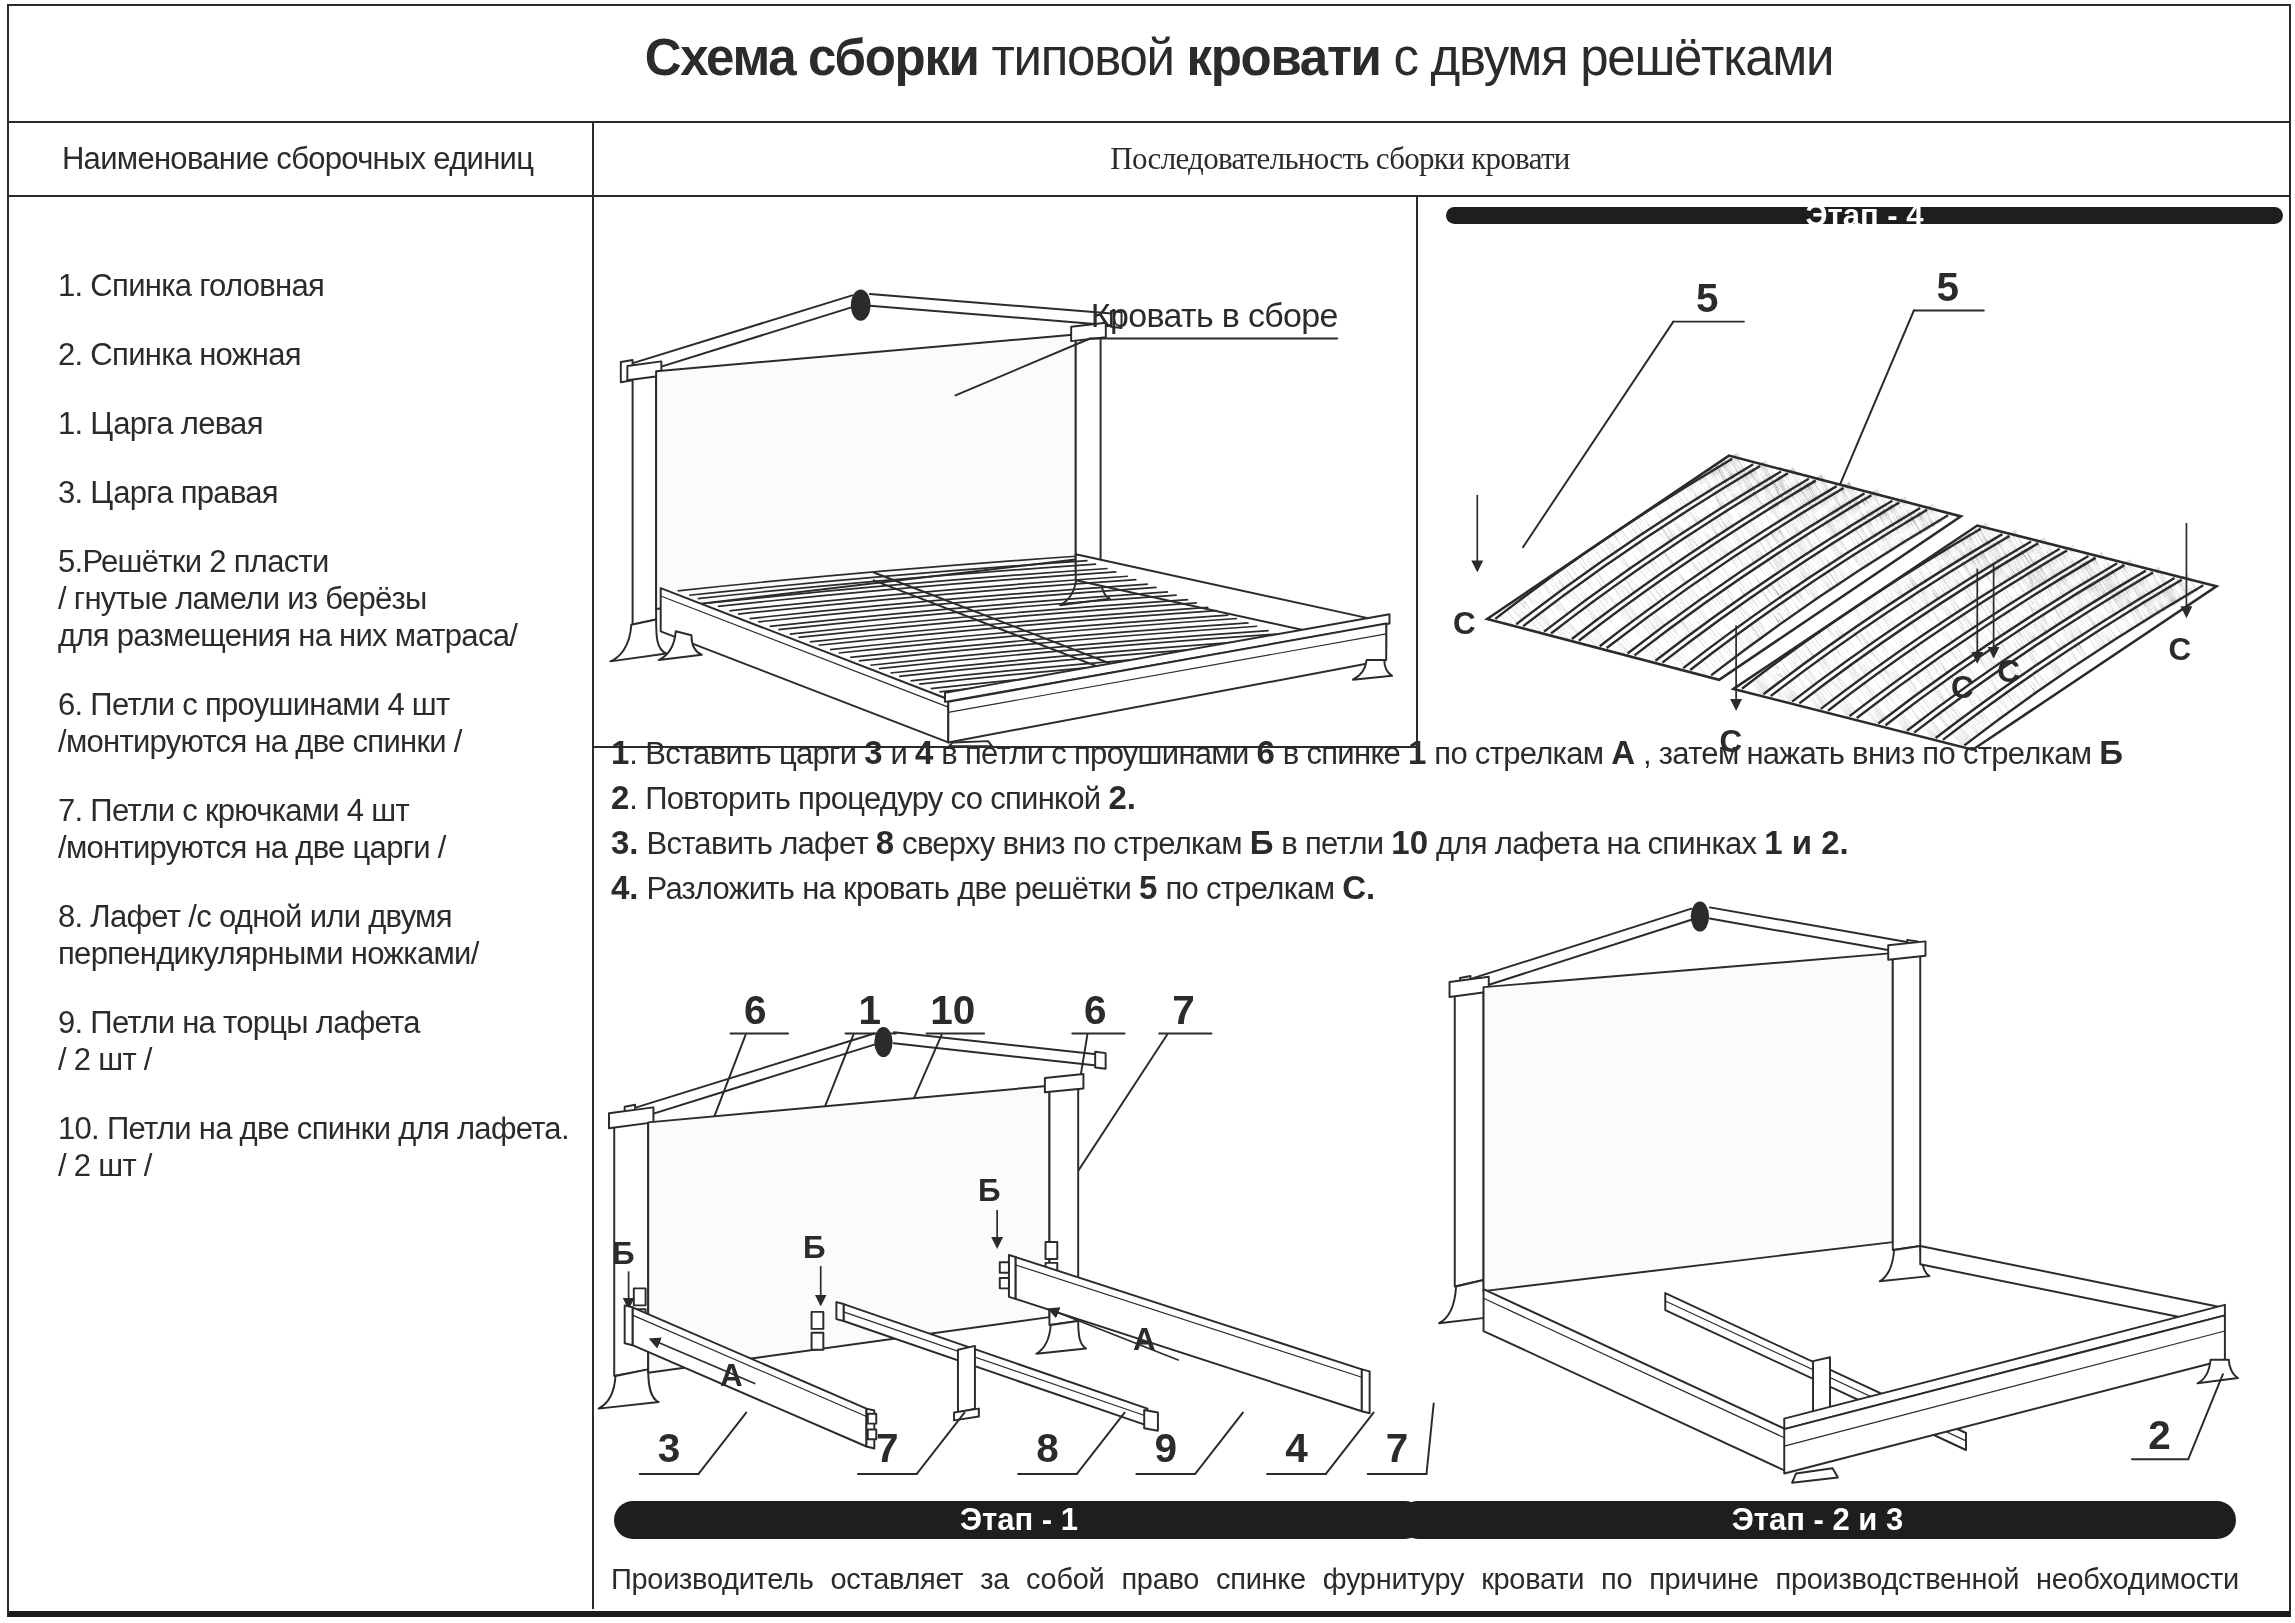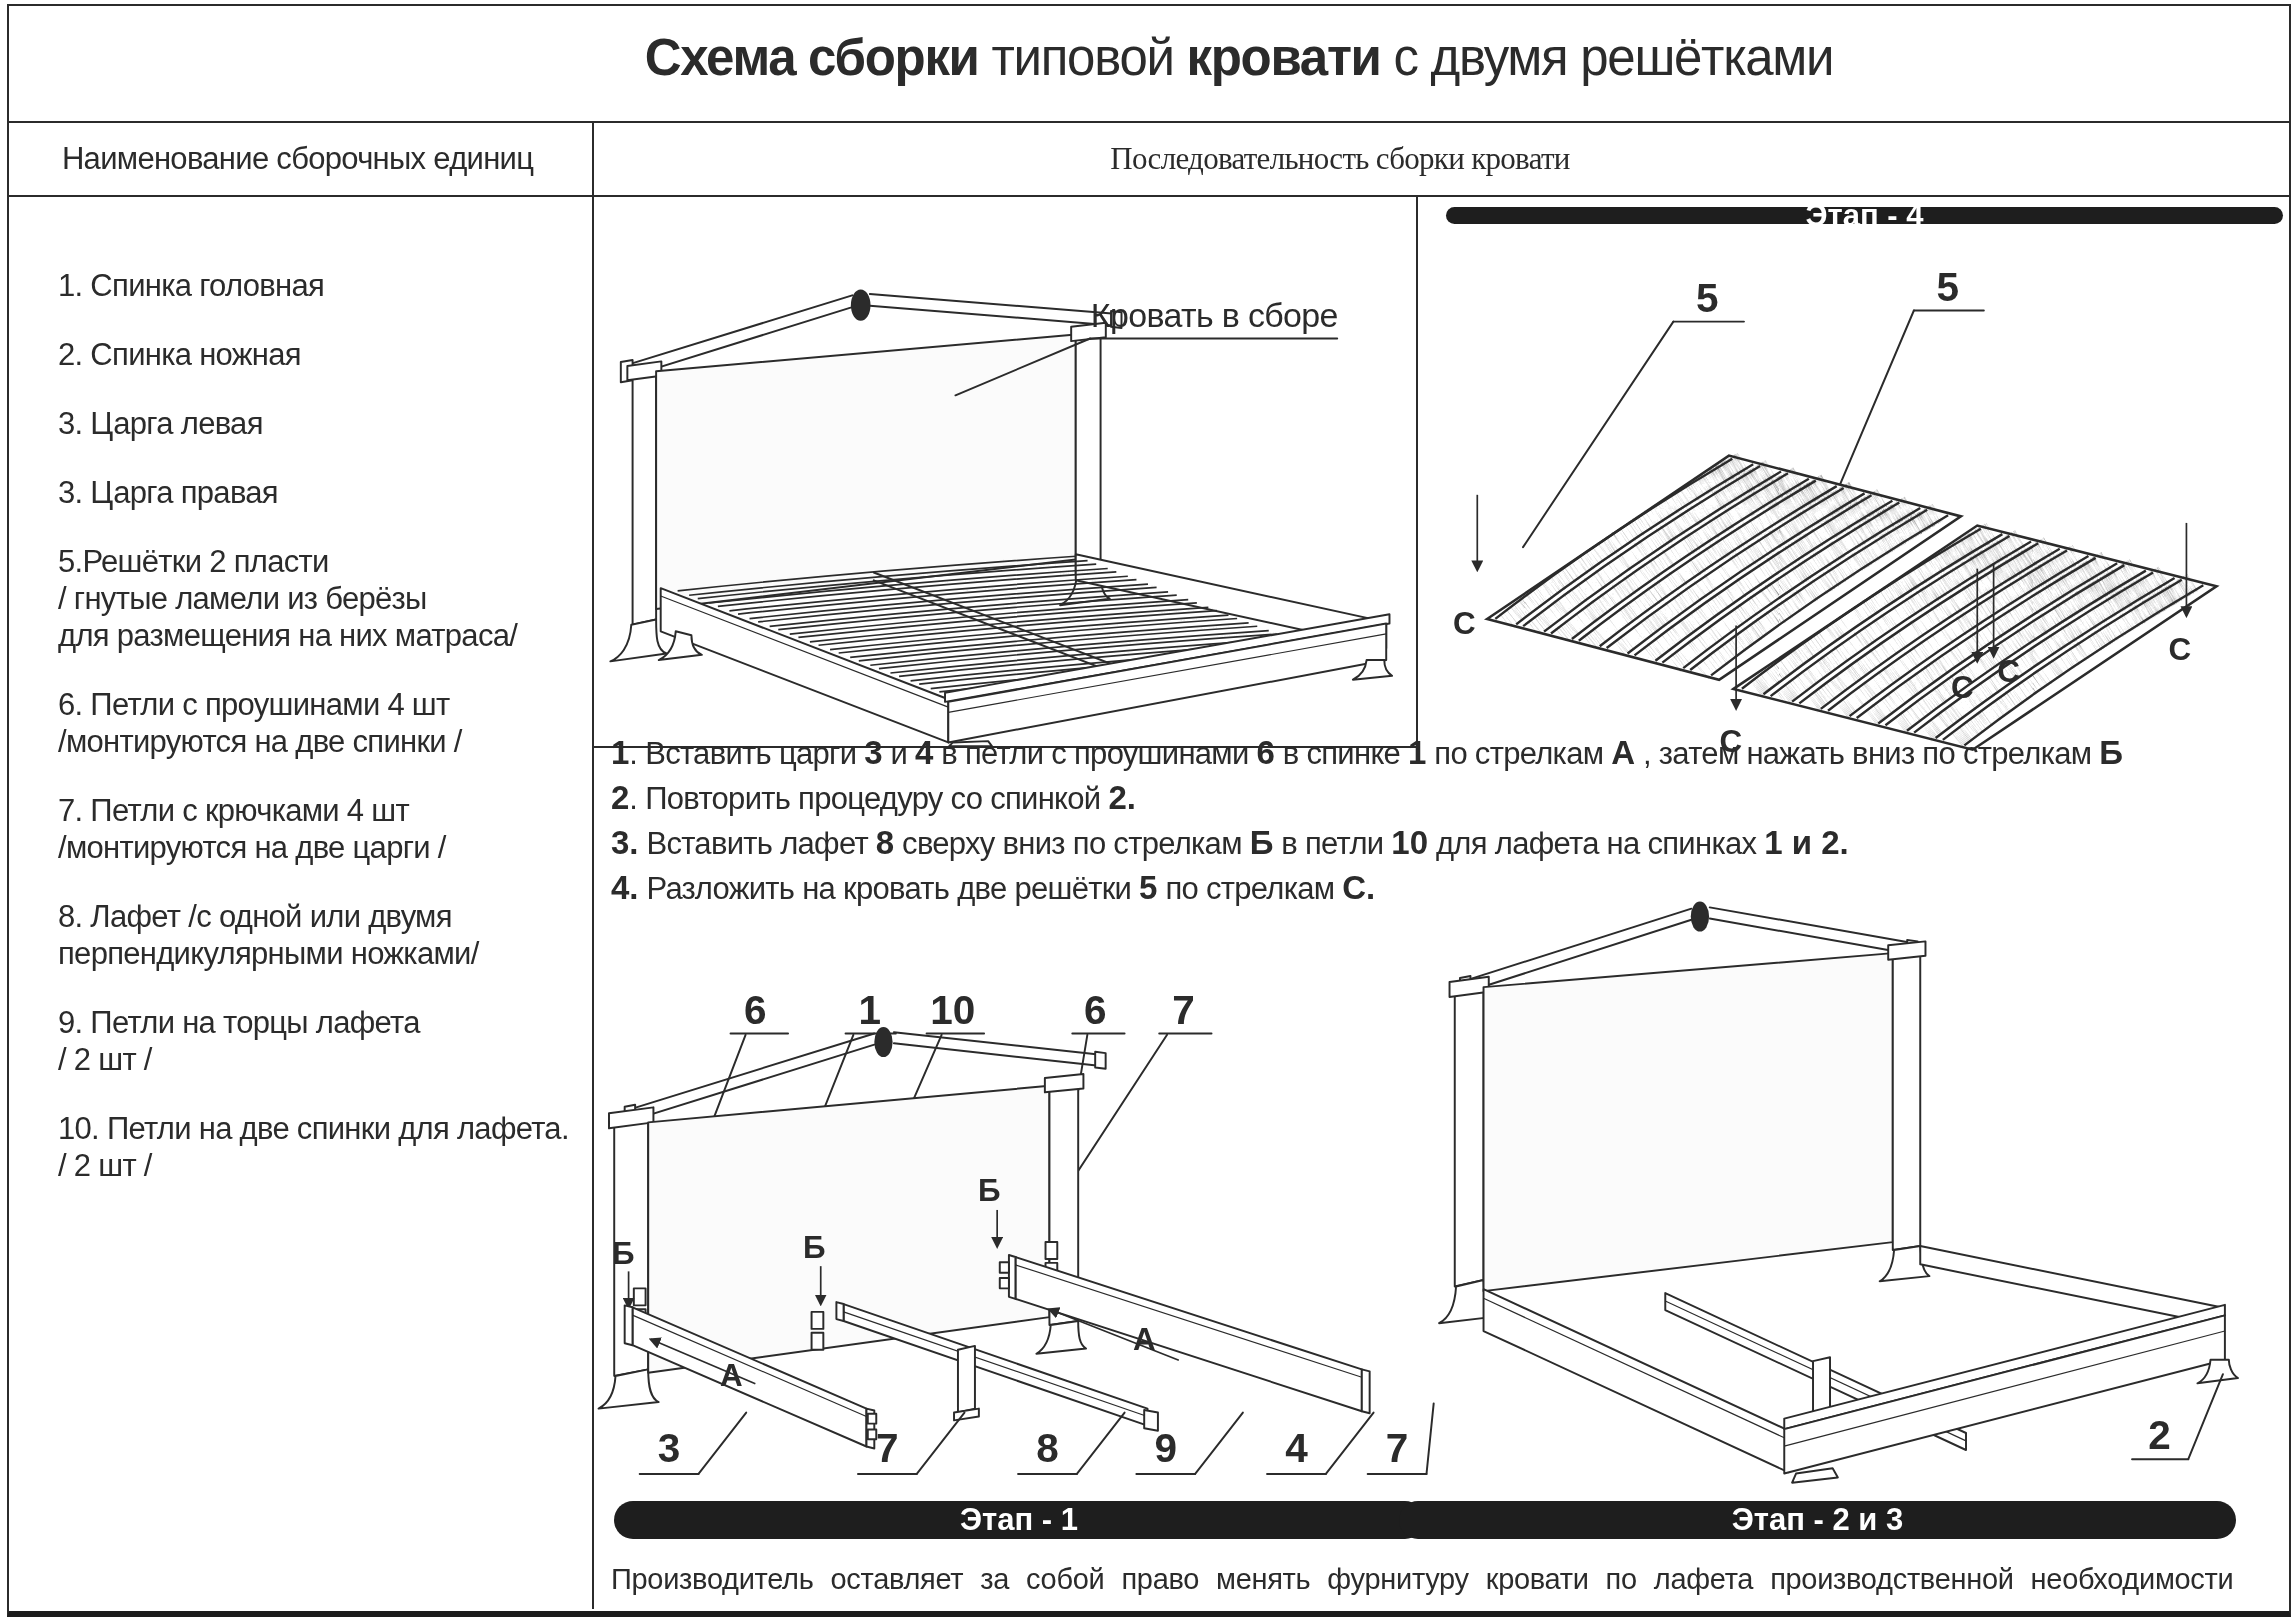--- a/index.html
+++ b/index.html
@@ -47,21 +47,21 @@
   <div class="line" style="left:592px;top:746px;width:827px;height:2px;"></div>
 
   <div class="title"><b>Схема сборки</b><span> типовой </span><b>кровати</b><span> с двумя решётками</span></div>
 
   <div class="hdr" style="left:19.6px;top:141px;width:556px;">Наименование  сборочных единиц</div>
   <div class="hdr" style="left:817px;top:141px;width:1046px;font-family:Liberation Serif, serif;">Последовательность сборки кровати</div>
 
   <div class="parts">
     <div class="part-item">1.   Спинка головная</div>
     <div class="part-item">2. Спинка ножная</div>
-    <div class="part-item">3. Царга левая</div>
+    <div class="part-item">1. Царга левая</div>
     <div class="part-item">3. Царга правая</div>
     <div class="part-item">5.Решётки  2 пласти
 / гнутые ламели из берёзы
 для размещения на них матраса/</div>
     <div class="part-item">6. Петли с проушинами 4 шт
 /монтируются на две спинки /</div>
     <div class="part-item">7. Петли с крючками 4 шт
 /монтируются на две царги /</div>
     <div class="part-item">8. Лафет /с одной или двумя
 перпендикулярными ножками/</div>
@@ -340,16 +340,16 @@
     </g>
 
     <text class="num" x="1108" y="876" text-anchor="middle">2</text>
     <path class="ln" d="M1066,892 L1152,892"></path>
       <path class="ln" d="M1152,892 L1205,762"></path>
   </svg>
 
   <div class="banner" style="left:614px;top:1501px;width:810px;height:38px;">Этап - 1</div>
   <div class="banner" style="left:1399px;top:1501px;width:837px;height:38px;">Этап -  2 и 3</div>
 
-  <div class="footer">Производитель оставляет за собой право менять фурнитуру кровати по лафета производственной необходимости</div>
+  <div class="footer">Производитель оставляет за собой право спинке фурнитуру кровати по причине производственной необходимости</div>
 
 </div>
 
 
 </body></html>

